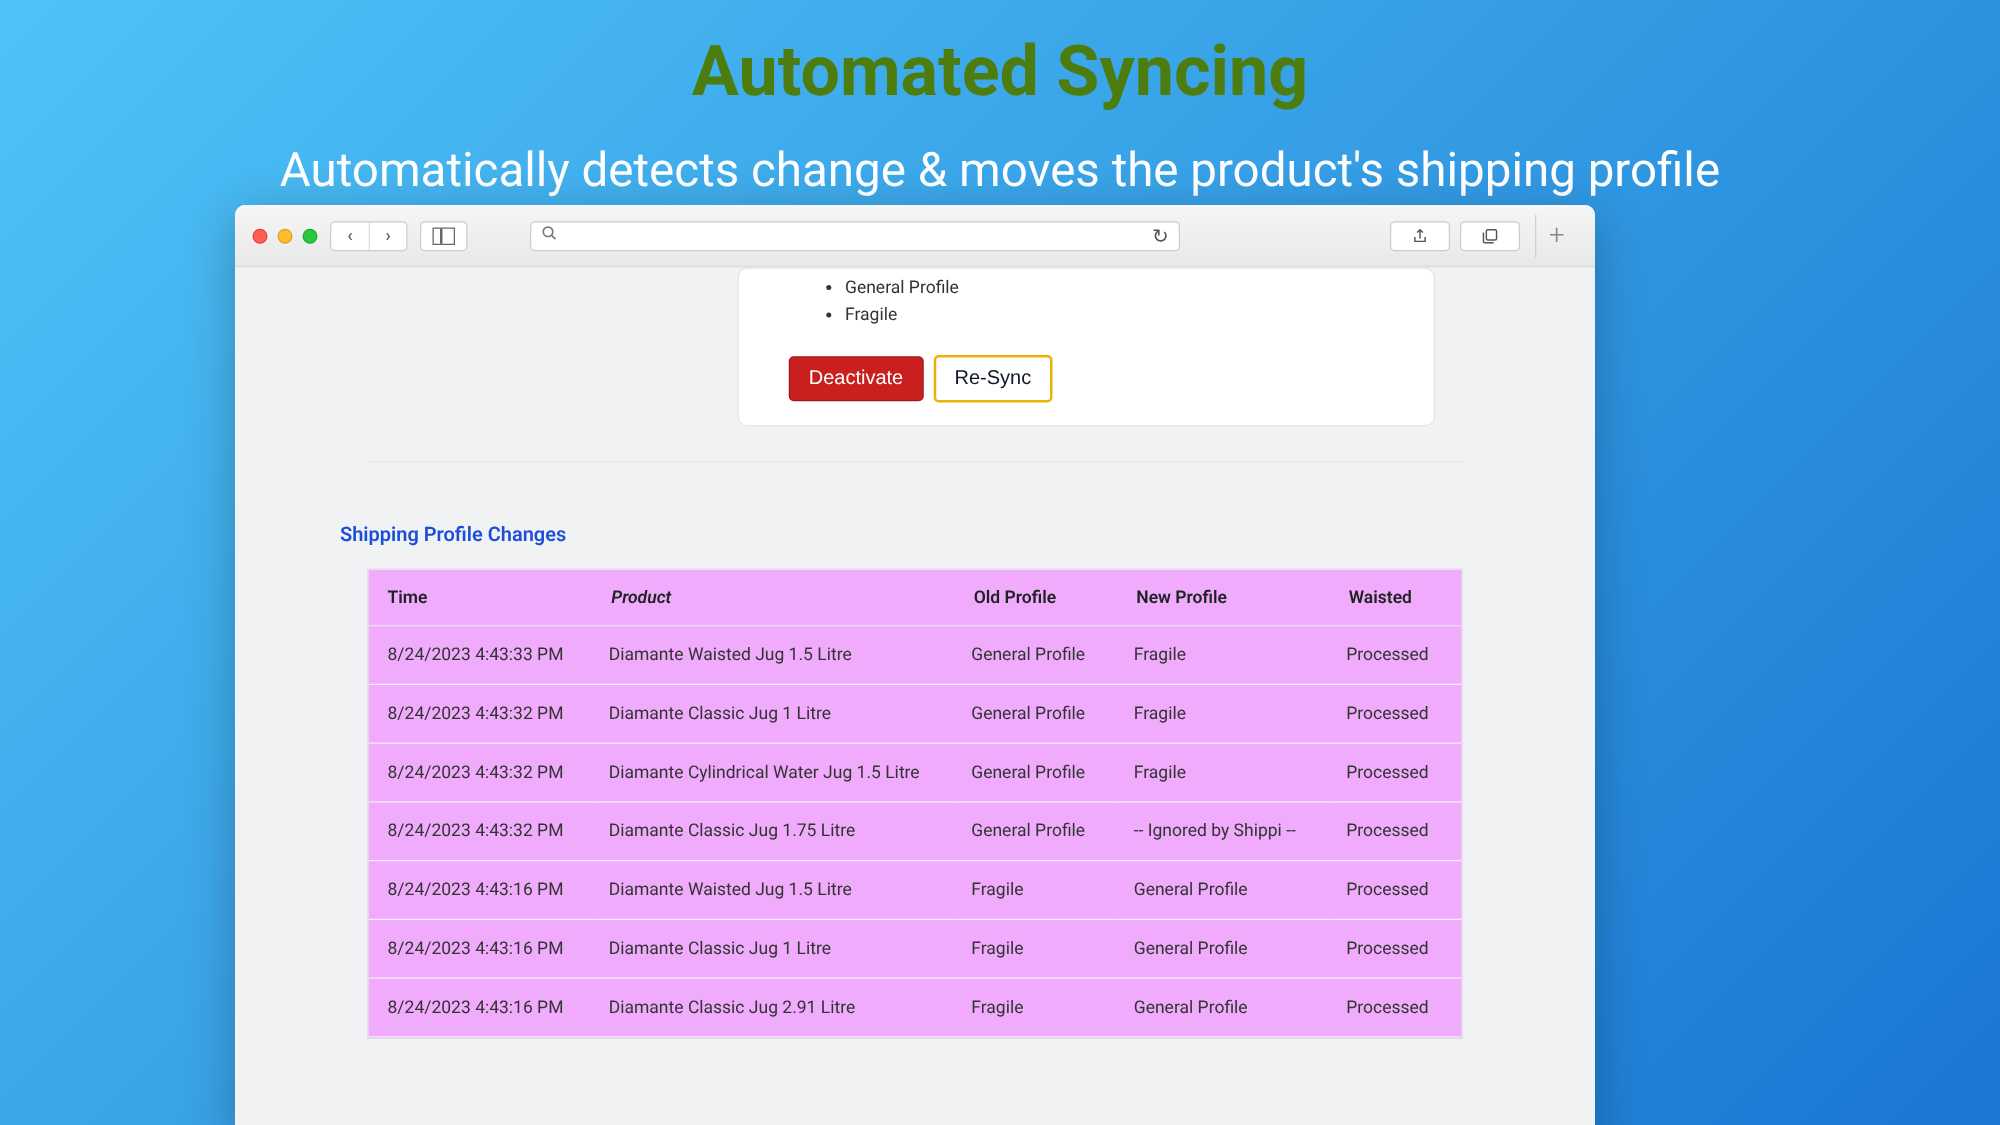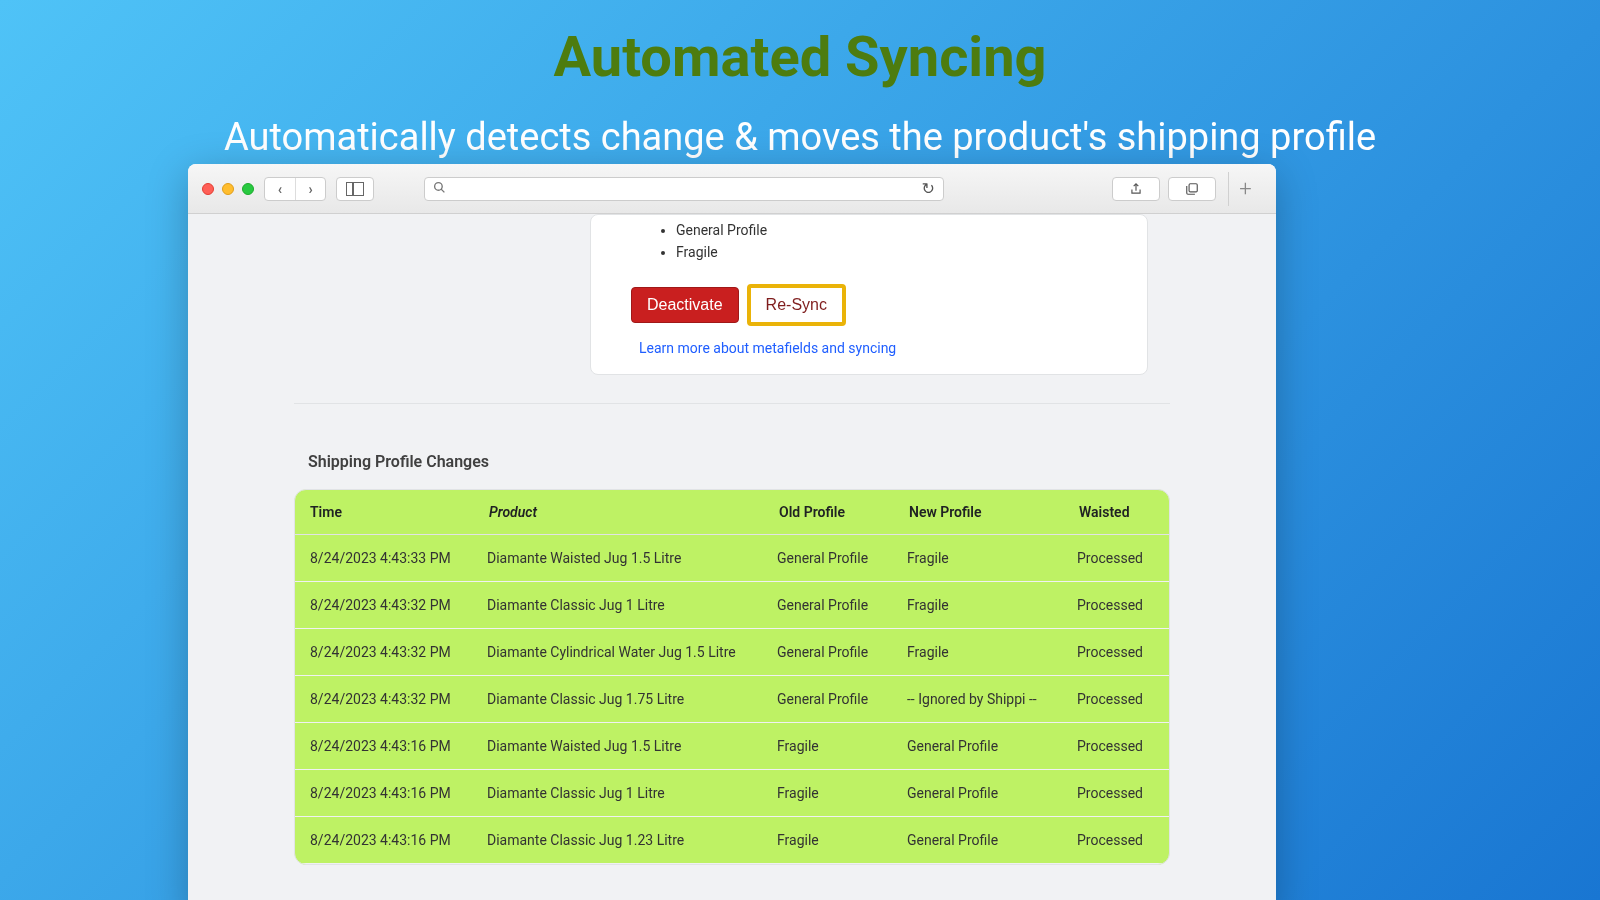--- a/index.html
+++ b/index.html
@@ -67,25 +67,25 @@
   border-radius: 8px;
   margin: 0 auto;
   width: 558px;
   margin-left: 402px;
   padding: 0 20px 18px 20px;
 }
 .profile-list { list-style: disc; padding-left: 65px; color: #333; font-size: 14px; line-height: 1.6; padding-top: 4px; }
 .action-row { display: flex; gap: 8px; margin-top: 20px; padding-left: 20px; align-items: center; }
 .btn { border-radius: 4px; font-size: 16px; padding: 8px 15px; cursor: pointer; }
 .btn-danger { background: #c91f1f; color: #fff; border: 1px solid #a01818; }
-.btn-secondary { background: #fff; border: 4px solid #eab308; color: #7f1d1d; }
+.btn-secondary { background: #fff; border: 2px solid #eab308; color: #0f172a; }
 .learn-link { color: #1f5eff; font-size: 14px; text-decoration: none; display: block; padding-left: 28px; margin-top: 14px; }
-.section-title { font-size: 16px; font-weight: 600; color: #404040; margin: 48px 0 18px 120px; }
+.section-title { font-size: 16px; font-weight: 600; color: #1d4ed8; margin: 48px 0 18px 84px; }
 .divider { height: 1px; background: #e1e3e5; margin: 28px 106px 0 106px; }
-.table-card { background: #bef264; border: 1px solid #e1e3e5; border-radius: 12px; margin: 0 106px; overflow: hidden; }
+.table-card { background: #f0abfc; border: 1px solid #e1e3e5; border-radius: 0; margin: 0 106px; overflow: hidden; }
 .tbl { width: 100%; border-collapse: collapse; font-size: 14px; }
 .tbl th { text-align: left; font-weight: 600; color: #202223; padding: 14px 14px; border-bottom: 1px solid #e1e3e5; }
 .tbl td { padding: 15px 12px; color: #333; border-bottom: 1px solid #f0f1f2; }
 .tbl th:first-child, .tbl td:first-child { padding-left: 15px; width: 180px; }
 .col-product { width: 290px; font-style: italic; }
 .col-old { width: 130px; }
 .col-new { width: 170px; }
 </style>
 </head>
 <body>
@@ -141,21 +141,20 @@
   <div class="page-body">
     <div class="top-card">
       <ul class="profile-list">
         <li>General Profile</li>
         <li>Fragile</li>
       </ul>
       <div class="action-row">
         <button class="btn btn-danger">Deactivate</button>
         <button class="btn btn-secondary">Re-Sync</button>
       </div>
-      <a href="#" class="learn-link">Learn more about metafields and syncing</a>
     </div>
 
     <div class="divider"></div>
 
     <div class="section-title">Shipping Profile Changes</div>
 
     <div class="table-card">
       <table class="tbl">
         <thead>
           <tr>
@@ -204,21 +203,21 @@
             </tr>
             <tr>
               <td>8/24/2023 4:43:16 PM</td>
               <td>Diamante Classic Jug 1 Litre</td>
               <td>Fragile</td>
               <td>General Profile</td>
               <td>Processed</td>
             </tr>
             <tr>
               <td>8/24/2023 4:43:16 PM</td>
-              <td>Diamante Classic Jug 1.23 Litre</td>
+              <td>Diamante Classic Jug 2.91 Litre</td>
               <td>Fragile</td>
               <td>General Profile</td>
               <td>Processed</td>
             </tr>
           </tbody>
       </table>
     </div>
   </div>
 </div>
 

